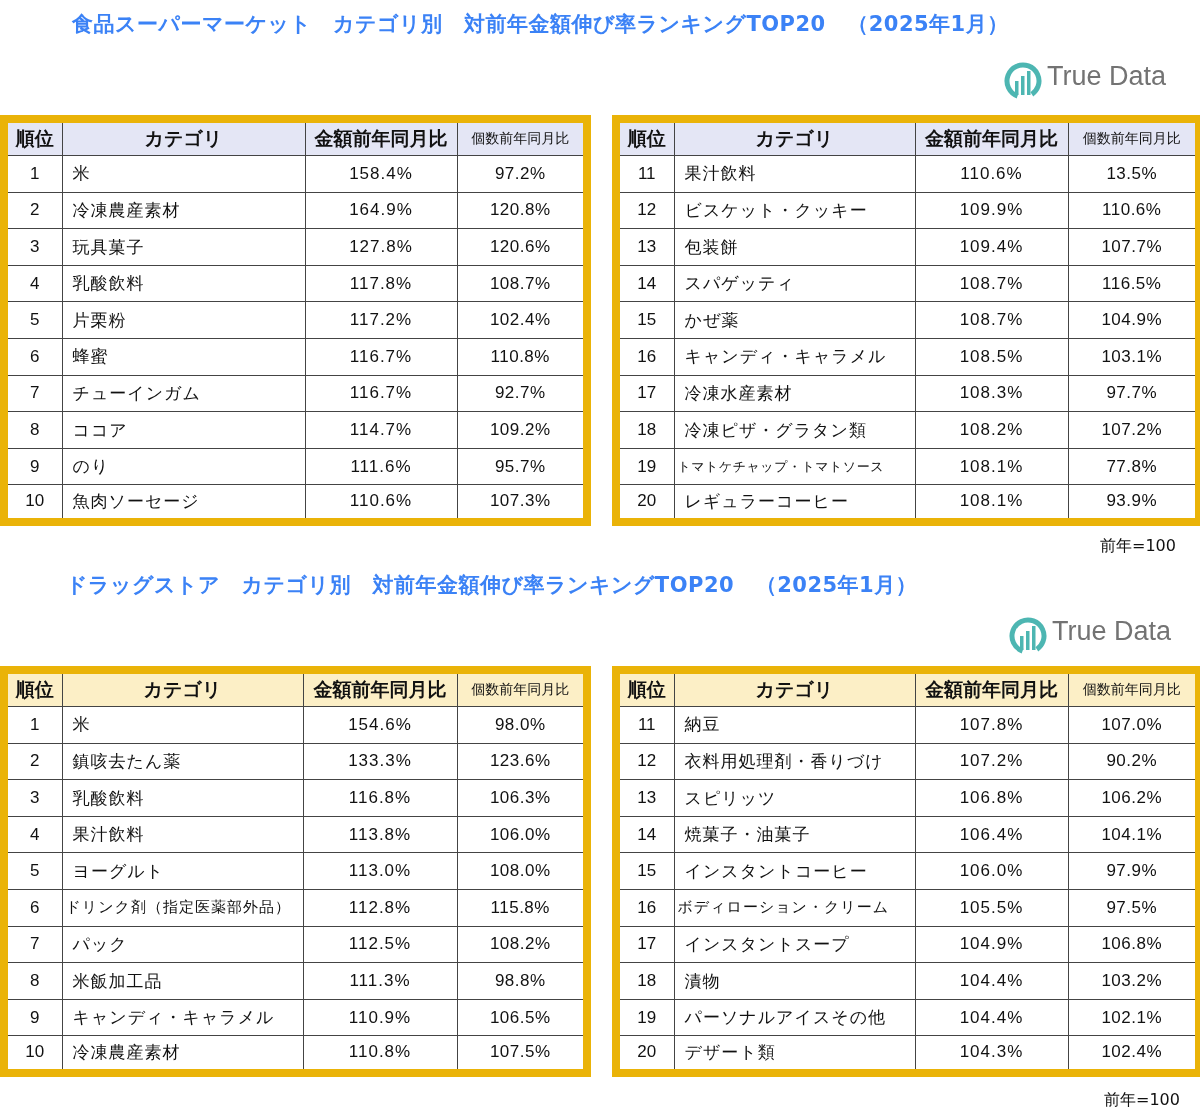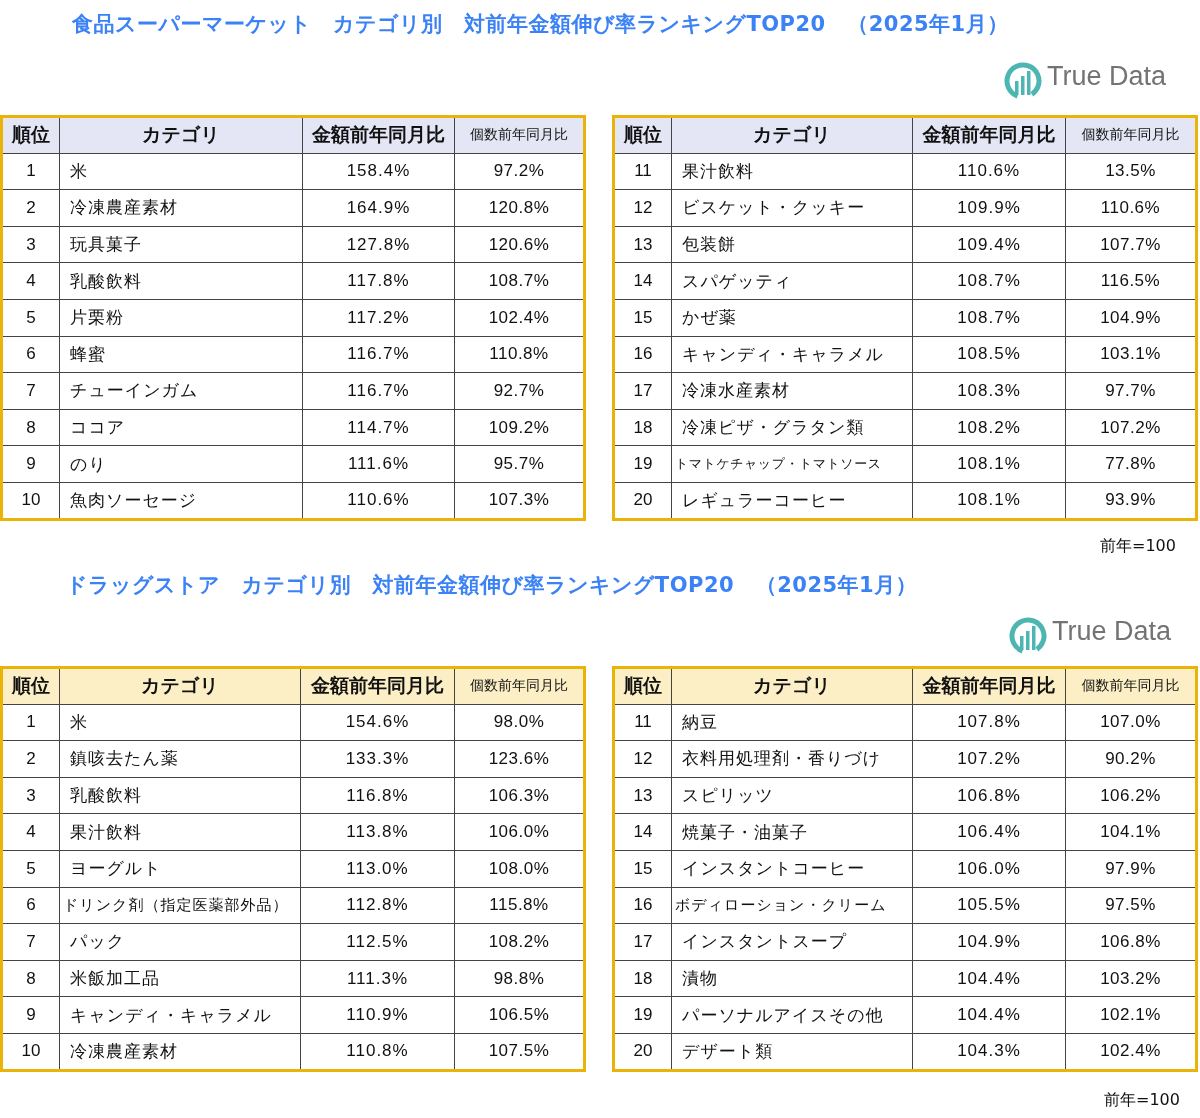--- a/index.html
+++ b/index.html
@@ -11,21 +11,21 @@
   .title {
     position: absolute; font-size: 21px; font-weight: bold; letter-spacing: 0.5px;
     white-space: nowrap; color: #3b82f6;
   }
   .logo {
     position: absolute; display: flex; align-items: flex-start; gap: 4px;
     color: #737373; font-family: "Liberation Sans", sans-serif; font-size: 27px;
   }
   .logo svg { width: 40px; height: 40px; }
   table.rank {
-    position: absolute; border-collapse: collapse; border: 3px solid #eab308;
+    position: absolute; border-collapse: collapse; border: 8px solid #eab308;
     table-layout: fixed;
   }
   table.rank th, table.rank td {
     border: 1.5px solid #444; height: 36.6px; white-space: nowrap; overflow: hidden;
   }
   table.rank th { font-size: 19px; font-weight: bold; text-align: center; }
   table.rank th.small { font-size: 14px; font-weight: normal; }
   .top th { background: #E4E6F5; }
   .bottom th { background: #FCEFC6; }
   table.rank td { font-size: 17px; }

